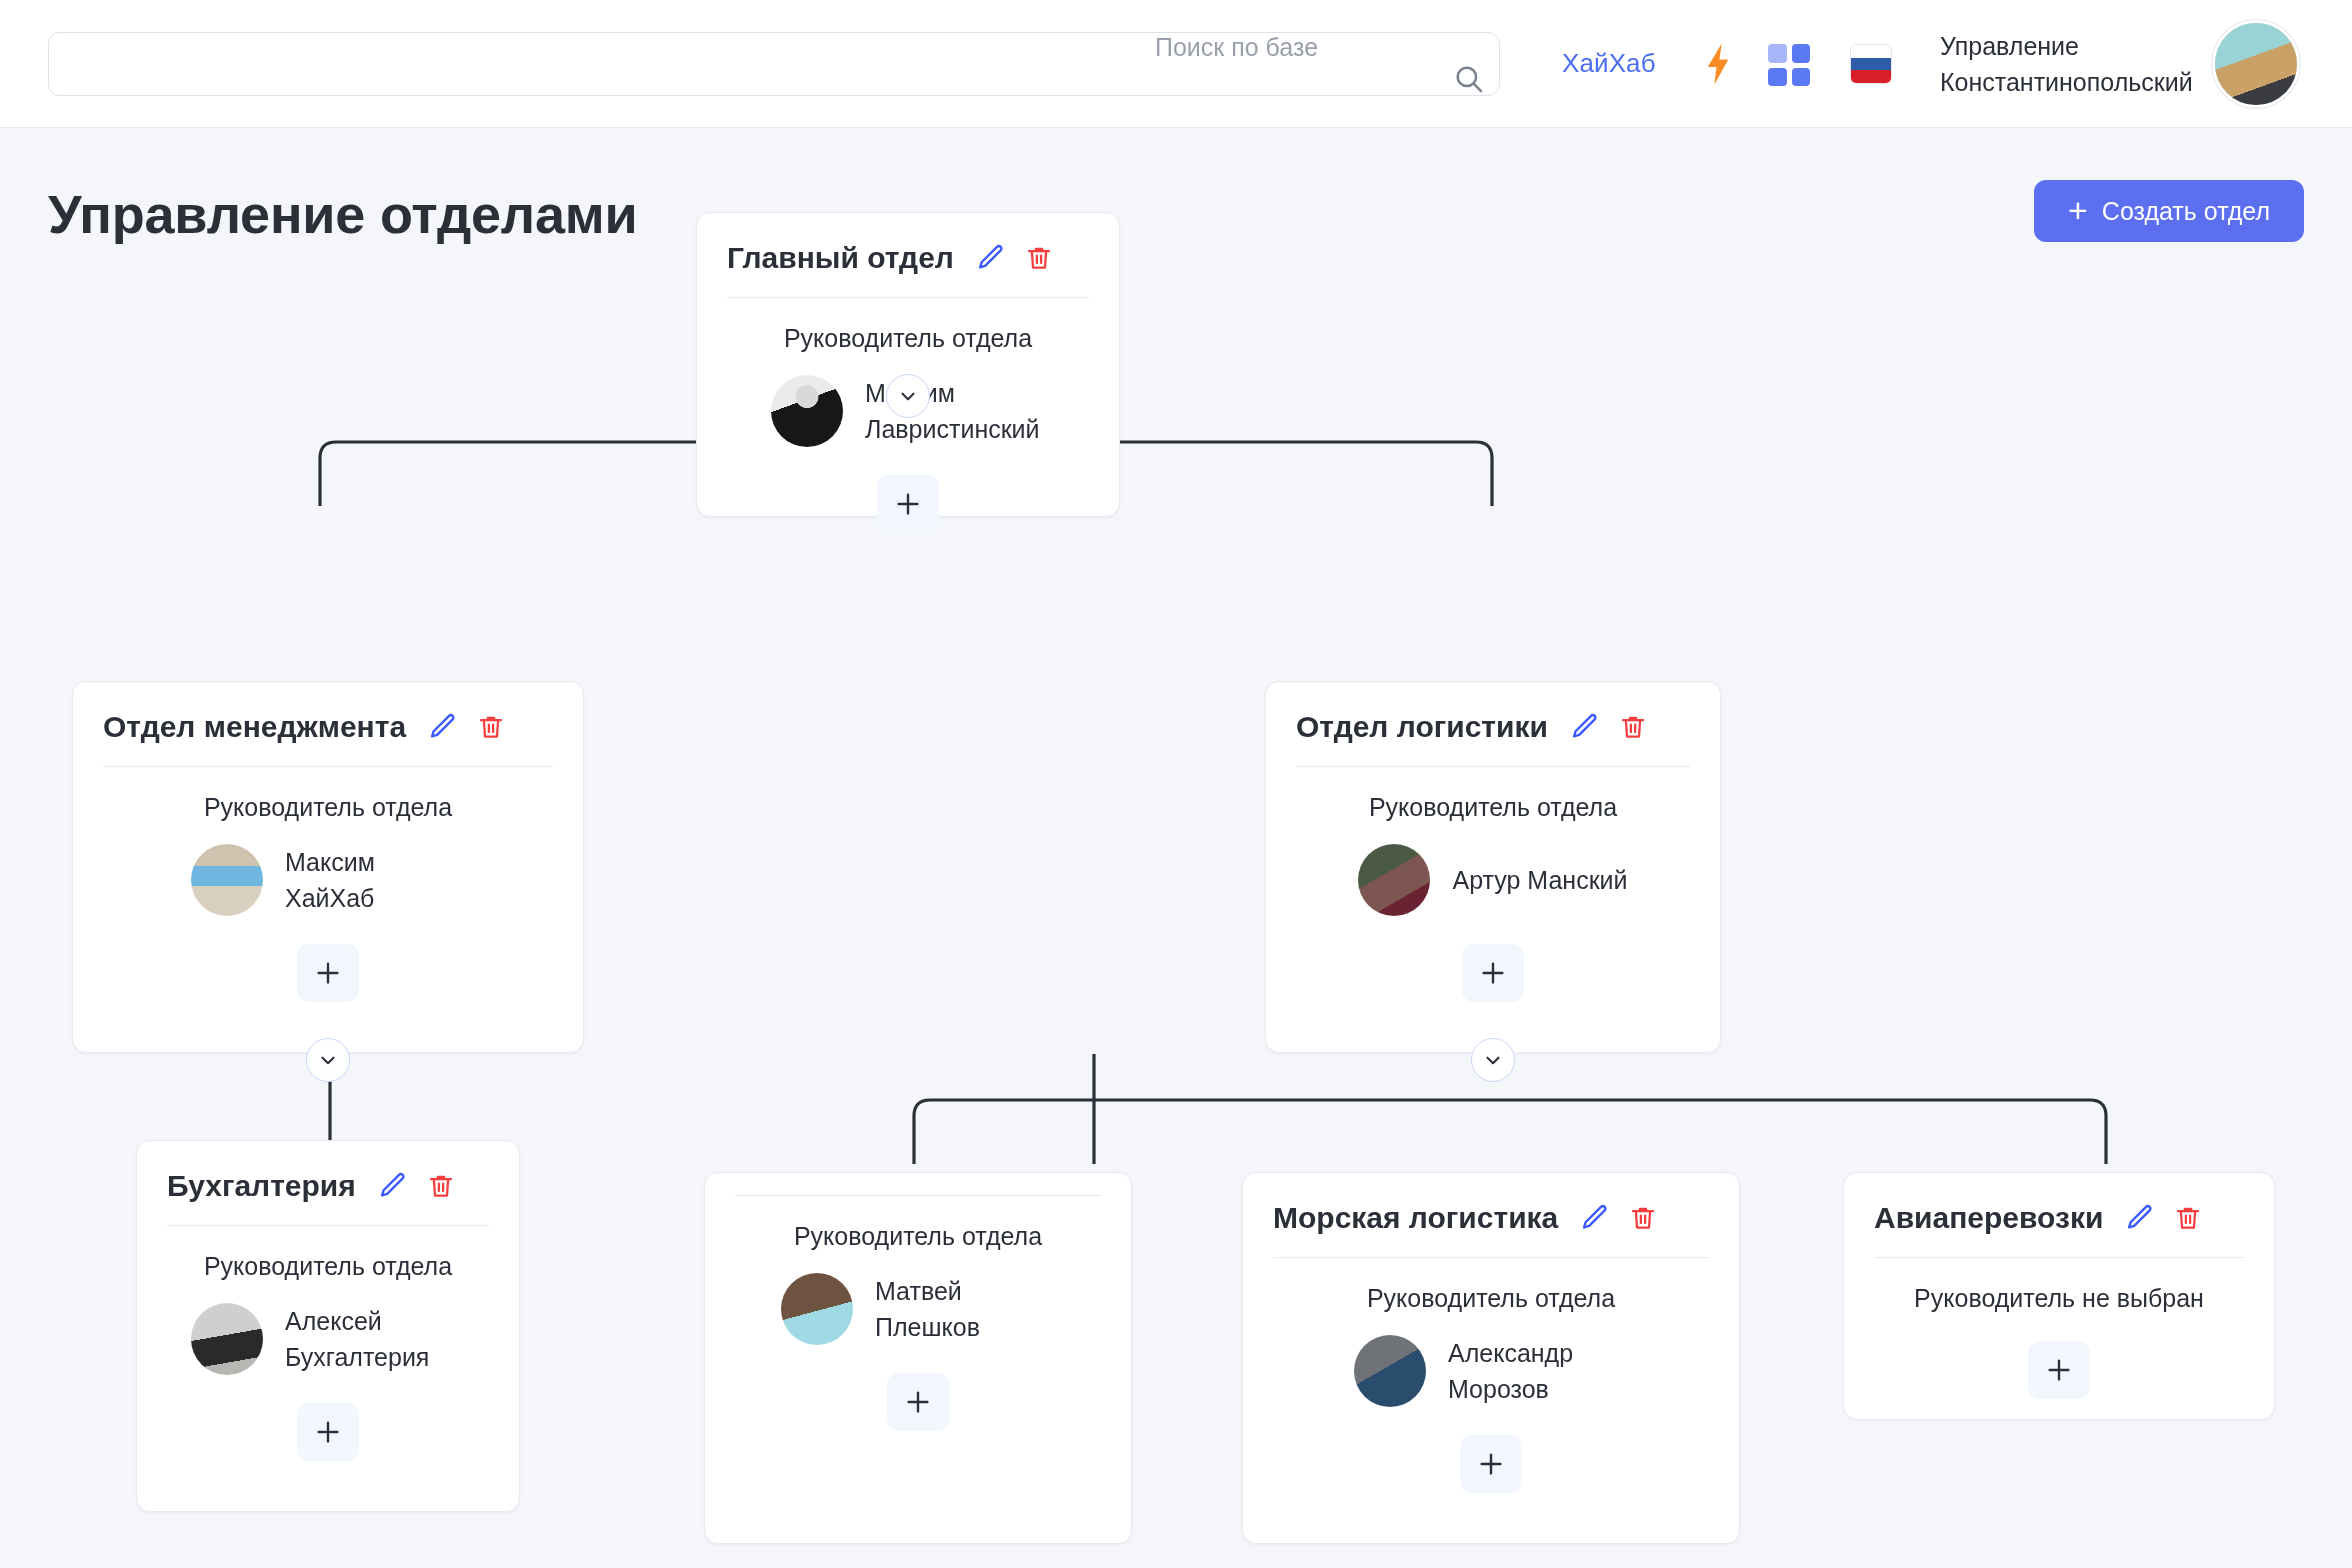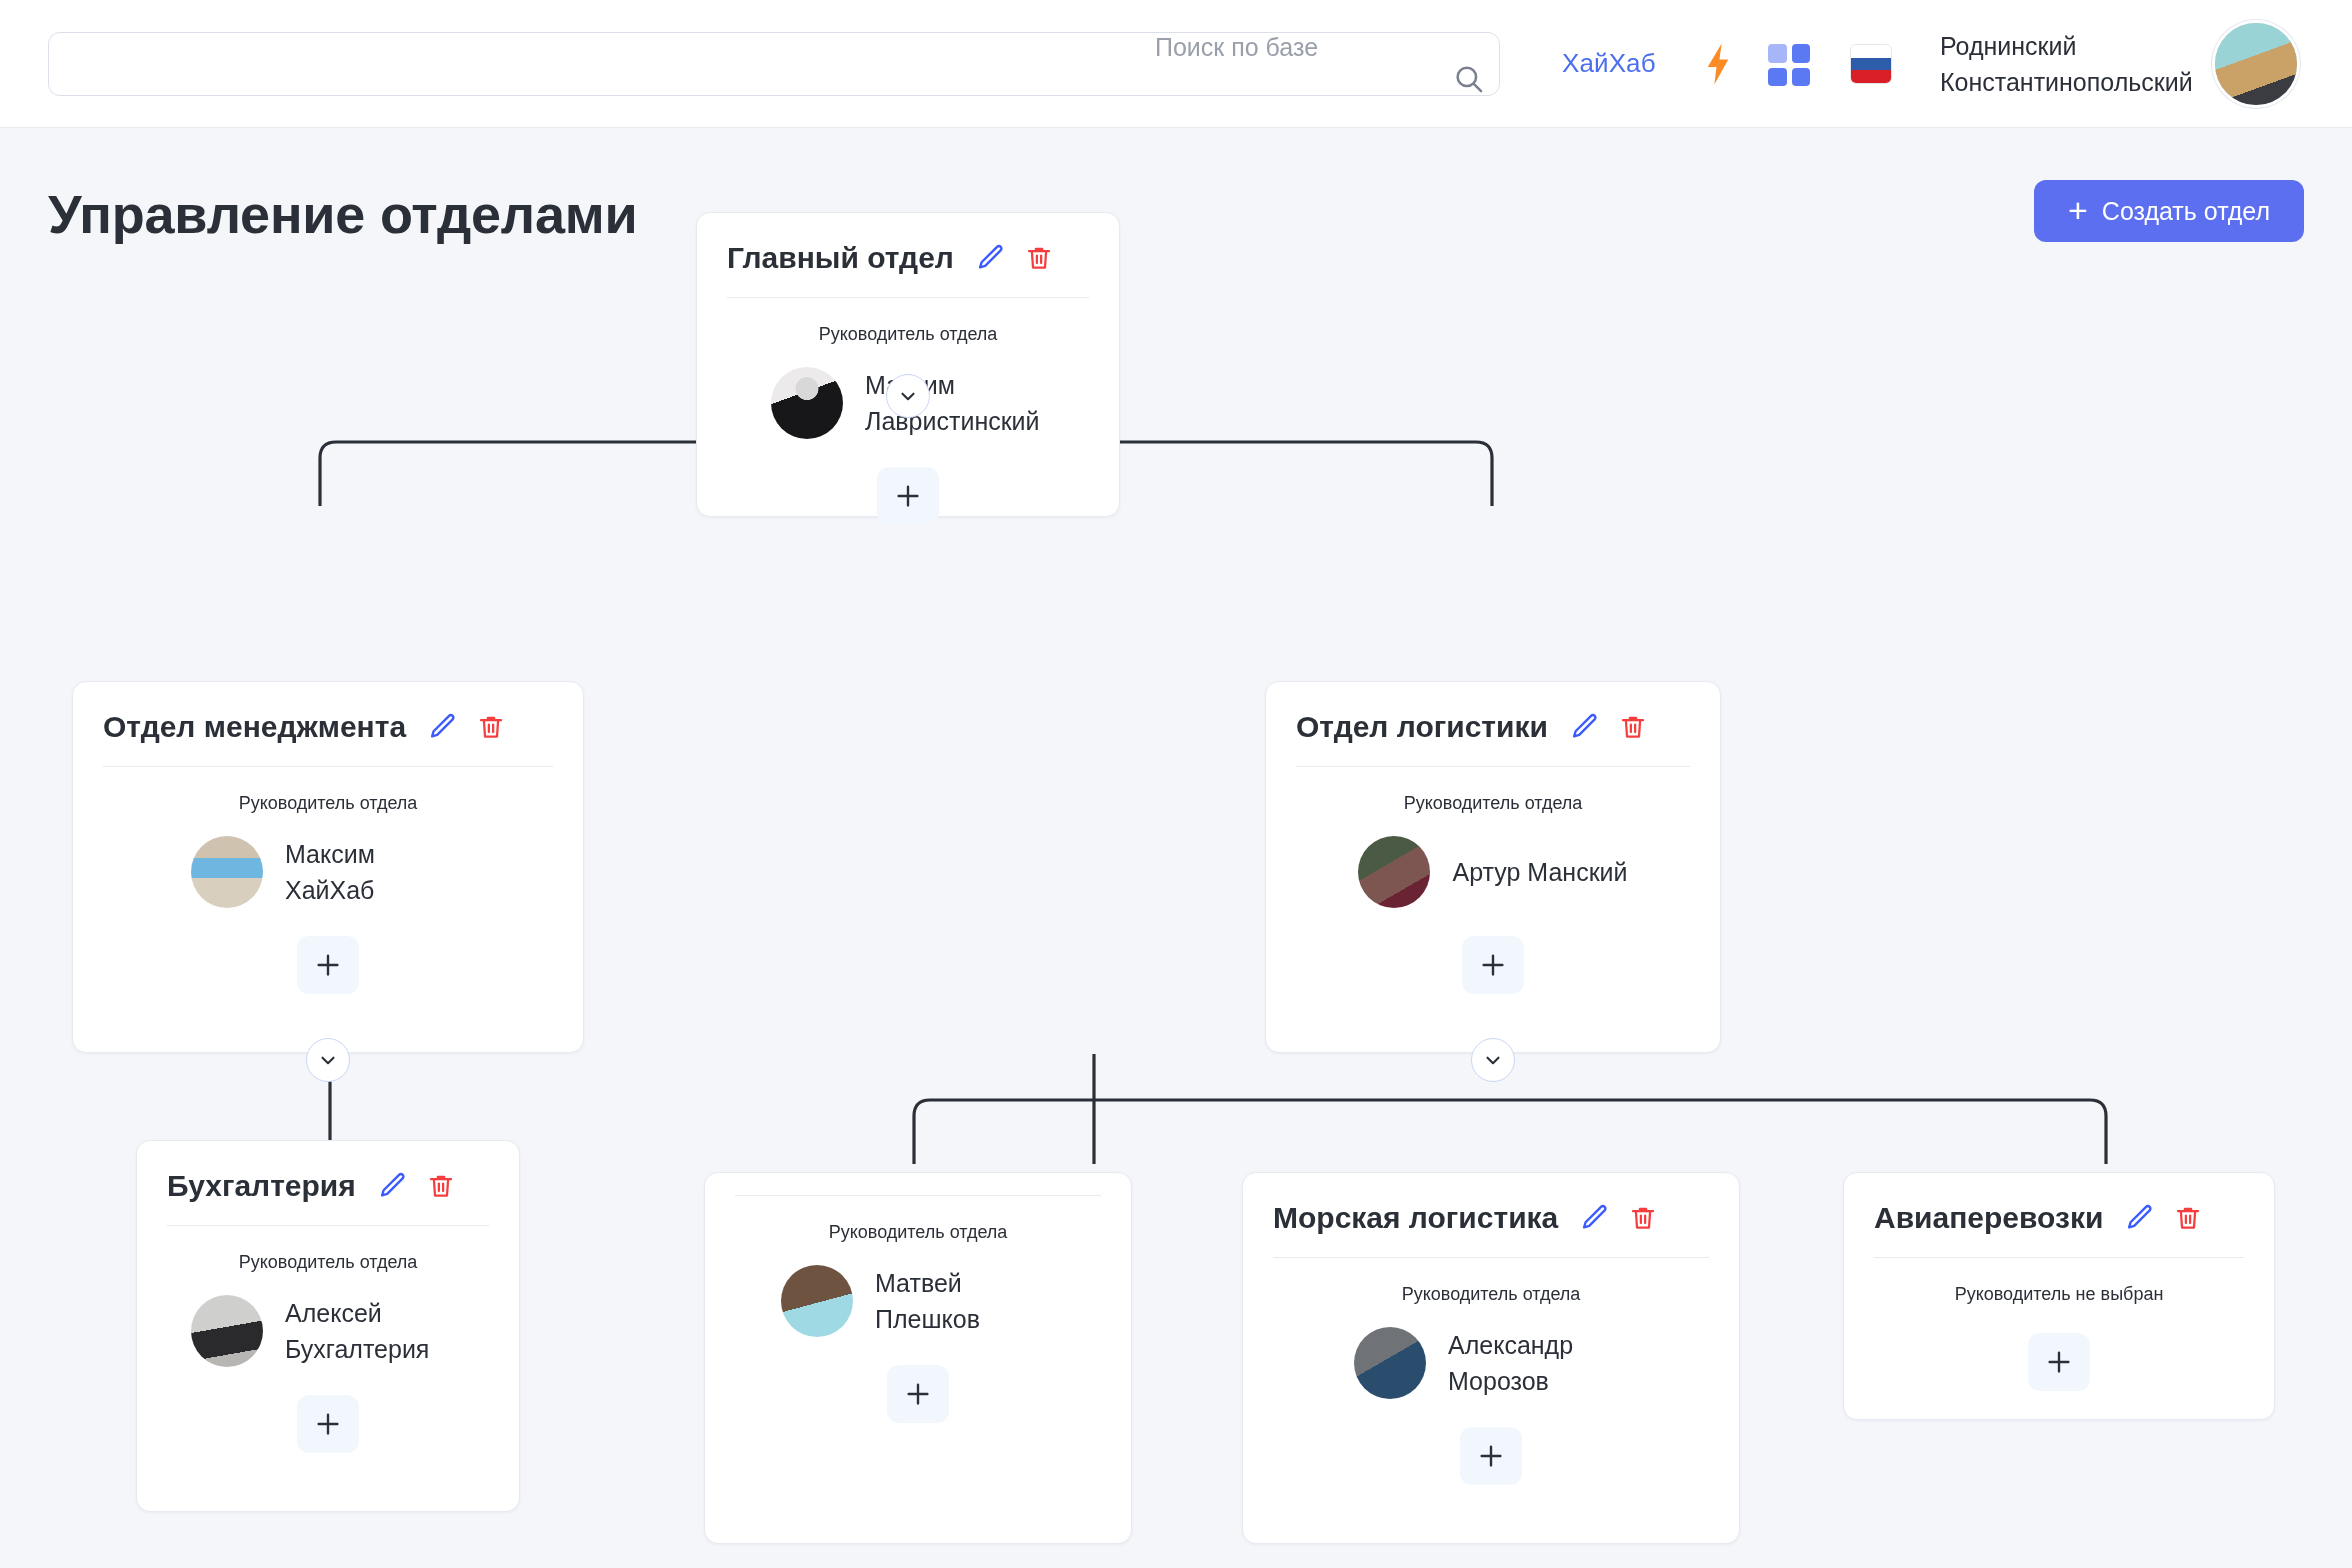--- a/index.html
+++ b/index.html
@@ -114,21 +114,21 @@
     white-space: nowrap;
   }
   .head-actions { display: flex; align-items: center; gap: 18px; margin-left: 20px; }
   .icon-btn { background: none; border: none; padding: 0; cursor: pointer; display: flex; line-height: 0; }
   .divider {
     height: 1px; background: #E7EAF0;
     margin: 22px 30px 0 30px;
   }
   .lead-label {
     margin-top: 26px; text-align: center;
-    font-size: 18px; color: #2B2F38;
+    font-size: 25px; color: #2B2F38;
   }
   .lead-row {
     margin-top: 22px;
     display: flex; align-items: center; justify-content: center; gap: 22px;
     padding: 0 28px;
   }
   .lead-avatar {
     width: 72px; height: 72px; border-radius: 50%;
     flex: 0 0 72px; overflow: hidden;
   }
@@ -194,21 +194,21 @@
     <i></i>
     <i></i>
   </span>
 
   <span class="flag-icon">
     <span class="flag-white"></span>
     <span class="flag-blue"></span>
     <span class="flag-red"></span>
   </span>
 
-  <div class="user-name">Роднинский Константинопольский</div>
+  <div class="user-name">Управление Константинопольский</div>
 
   <div class="avatar-header">
     <div class="ph ph-user"></div>
   </div>
 </div>
 
 <h1 class="page-title">Управление отделами</h1>
 
 <button class="create-btn">
   <span class="plus-g">+</span>

